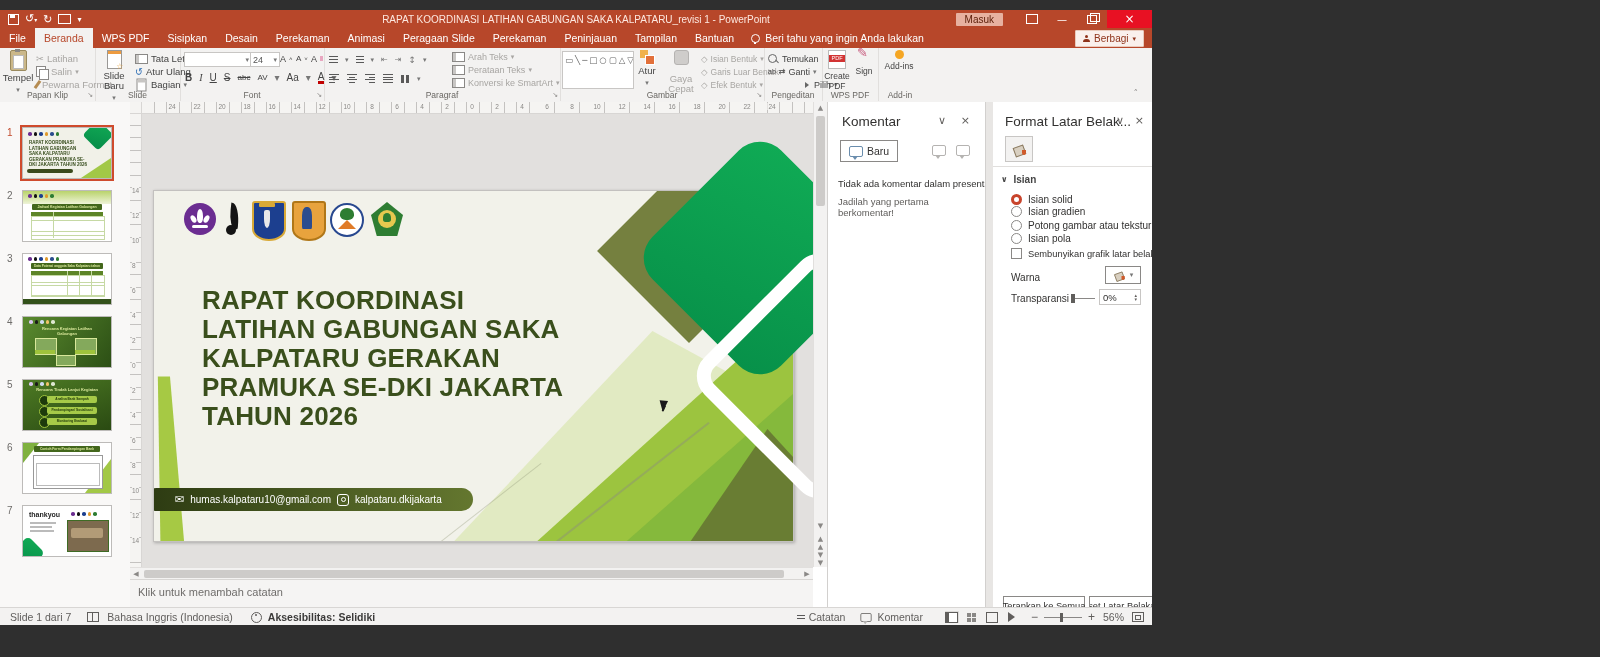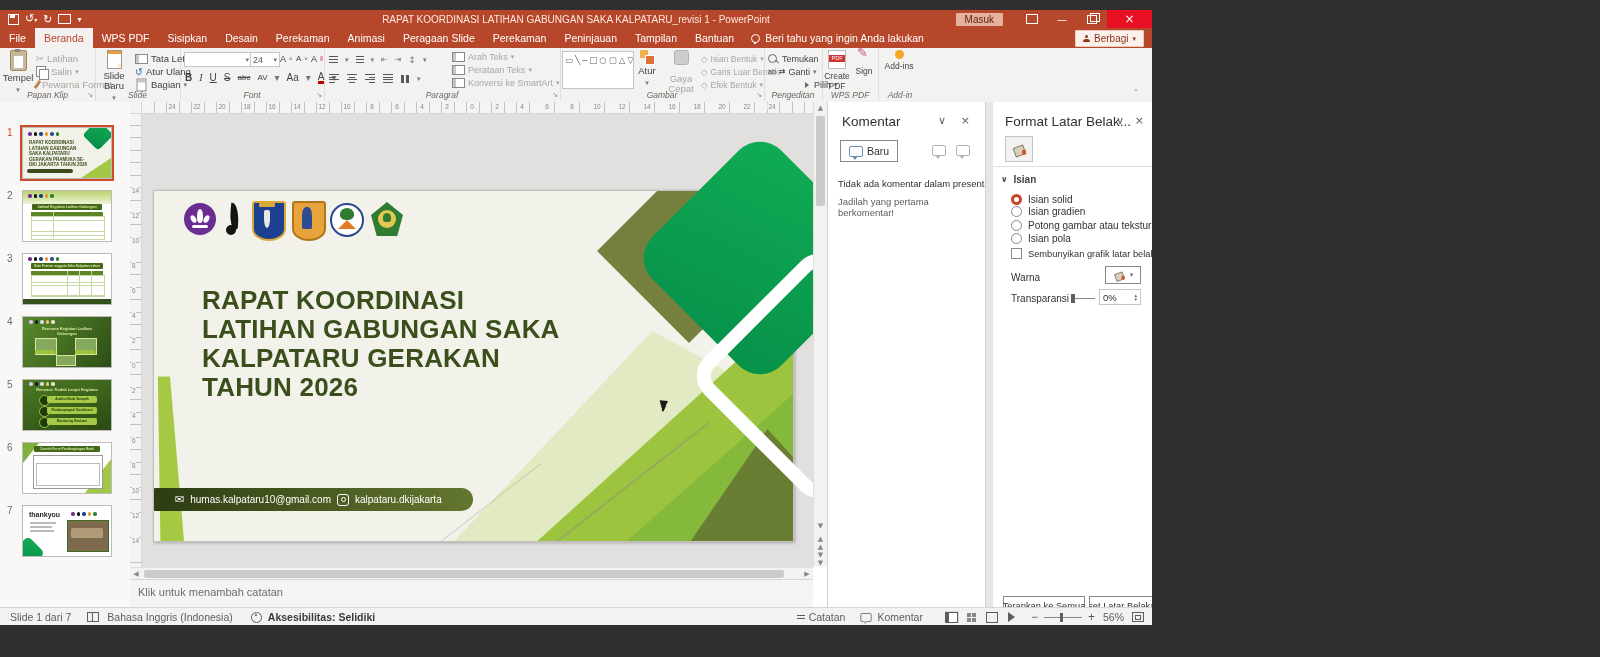--- a/index.html
+++ b/index.html
@@ -30,21 +30,21 @@
   .bulb{width:7px;height:7px;border:1.2px solid #fff;border-radius:50%;position:relative;}
   .bulb:after{content:"";position:absolute;left:2px;top:7px;width:2px;height:2px;background:#fff;}
   .share{position:absolute;right:8px;top:2px;height:15px;background:#faf0ec;border:1px solid #e9cabb;color:#8f331a;
          font-size:10px;display:flex;align-items:center;gap:4px;padding:0 7px;border-radius:1px;}
   .person{width:7px;height:7px;position:relative;}
   .person:before{content:"";position:absolute;left:2px;top:0;width:3px;height:3px;border-radius:50%;background:#8f331a;}
   .person:after{content:"";position:absolute;left:0;top:3.5px;width:7px;height:3.5px;border-radius:3px 3px 0 0;background:#8f331a;}
   
   .ribbon{position:absolute;left:0;top:38px;width:1152px;height:54px;background:#f3f2f1;border-bottom:1px solid #d2d0ce;font-size:9.5px;color:#444;}
   .rgroup{position:absolute;top:0;height:53px;border-right:1px solid #e1dfdd;}
-  .rlabel{position:absolute;bottom:1px;left:0;right:0;text-align:center;font-size:8.5px;color:#696763;white-space:nowrap;overflow:hidden;font-style:italic;}
+  .rlabel{position:absolute;bottom:1px;left:0;right:0;text-align:center;font-size:8.5px;color:#696763;white-space:nowrap;overflow:hidden;}
   .launcher{position:absolute;right:2px;bottom:2px;font-size:7px;color:#8a8886;font-family:"DejaVu Sans",sans-serif;}
   .bigbtn{position:absolute;top:2px;display:flex;flex-direction:column;align-items:center;text-align:center;line-height:10px;gap:2px;color:#444;}
   .srow{position:absolute;display:flex;align-items:center;gap:3px;height:13px;white-space:nowrap;color:#444;}
   .gray,.gray *{color:#a8a6a3 !important;}
   .dd{font-size:7px;color:#777;font-family:"DejaVu Sans",sans-serif;}
   .g{font-family:"DejaVu Sans",sans-serif;}
   .combo{border:1px solid #c8c6c4;background:#fff;height:13px;display:flex;align-items:center;justify-content:space-between;padding:0 2px;color:#555;font-size:9px;}
   .clip-icon{width:15px;height:19px;background:#cbb88a;border:1px solid #9a8a5e;border-radius:2px;position:relative;}
   .clip-icon:before{content:"";position:absolute;left:2px;top:4px;width:9px;height:12px;background:#fff;border:.5px solid #bbb;}
   .clip-icon:after{content:"";position:absolute;left:4px;top:-2px;width:5px;height:3px;background:#8a8886;}
@@ -638,20 +638,21 @@
             <span class="abs" style="left:1px;top:1px;width:32px;height:34px;background:#2e7d32;clip-path:polygon(50% 0,100% 38%,82% 100%,18% 100%,0 38%);"></span>
             <span class="abs" style="left:8px;top:9px;width:18px;height:18px;border-radius:50%;background:#e7c84f;"></span>
             <span class="abs" style="left:13px;top:12px;width:8px;height:9px;background:#2e7d32;border-radius:50% 50% 30% 30%;"></span>
           </span>
         </div>
 
         <div class="slide-title">
           <div>RAPAT KOORDINASI</div>
           <div>LATIHAN GABUNGAN SAKA</div>
           <div>KALPATARU GERAKAN</div>
+          <div>PRAMUKA SE-DKI JAKARTA</div>
           <div>TAHUN 2026</div>
         </div>
 
         <div class="pill">
           <span class="g" style="font-size:11px;">✉</span>
           <span>humas.kalpataru10@gmail.com</span>
           <span class="ig"></span>
           <span>kalpataru.dkijakarta</span>
         </div>
       </div>

